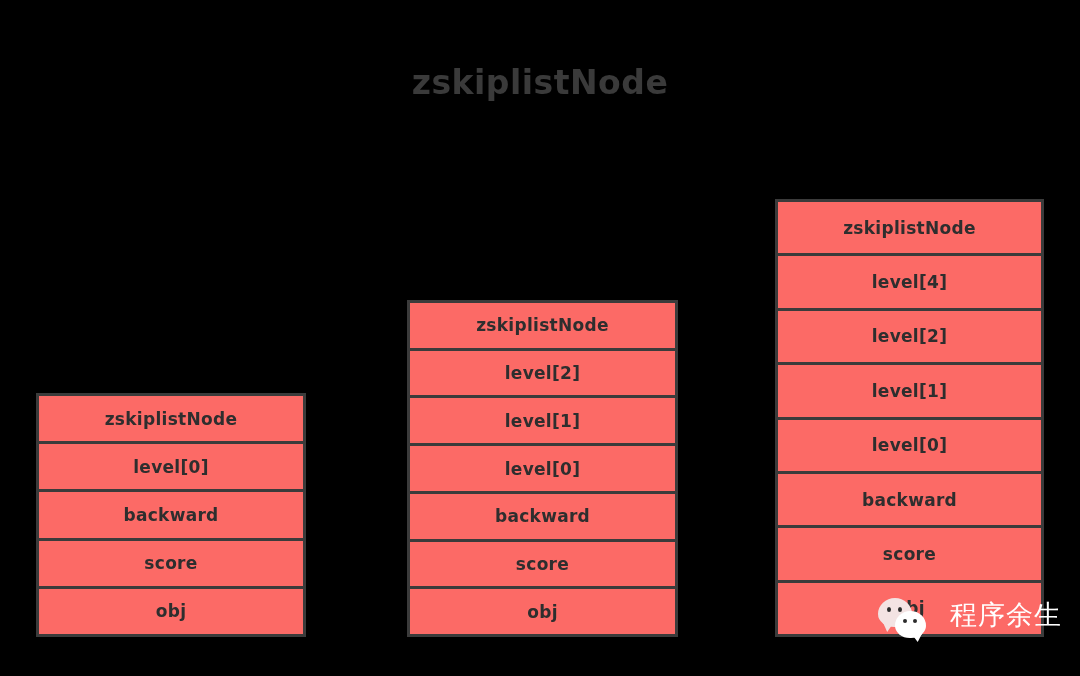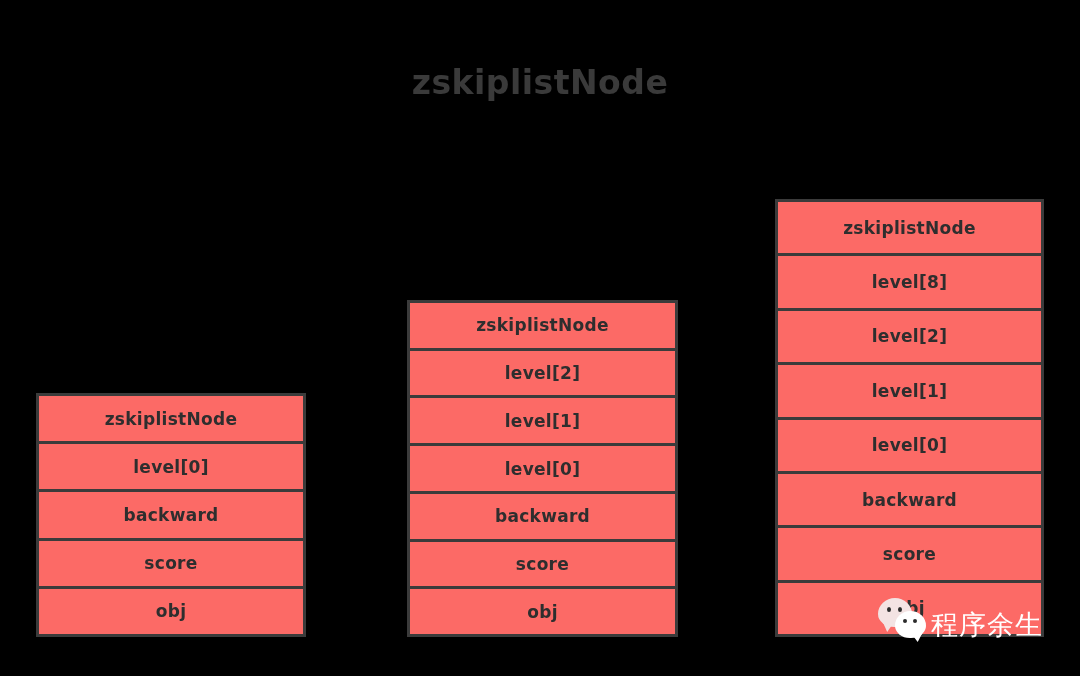--- a/index.html
+++ b/index.html
@@ -65,22 +65,22 @@
   #stack-0 { left: 36px;  top: 393px; width: 270px; height: 244px; }
   #stack-1 { left: 407px; top: 300px; width: 271px; height: 337px; }
   #stack-2 { left: 775px; top: 199px; width: 269px; height: 438px; }
 
   
   .watermark {
     position: absolute;
     left: 878px;
     top: 598px;
     display: flex;
-    align-items: flex-end;
-    gap: 1px;
+    align-items: flex-start;
+    gap: 20px;
     pointer-events: none;
   }
   .wechat-logo {
     position: relative;
     width: 52px;
     height: 44px;
   }
   .bubble-big {
     position: absolute;
     left: 0px;
@@ -172,21 +172,21 @@
     <div class="node-field">level[2]</div>
     <div class="node-field">level[1]</div>
     <div class="node-field">level[0]</div>
     <div class="node-field">backward</div>
     <div class="node-field">score</div>
     <div class="node-field">obj</div>
   </div>
 
   <div class="node-stack" id="stack-2">
     <div class="node-field">zskiplistNode</div>
-    <div class="node-field">level[8]</div>
+    <div class="node-field">level[4]</div>
     <div class="node-field">level[2]</div>
     <div class="node-field">level[1]</div>
     <div class="node-field">level[0]</div>
     <div class="node-field">backward</div>
     <div class="node-field">score</div>
     <div class="node-field">obj</div>
   </div>
 
   <div class="watermark">
     <div class="wechat-logo">

